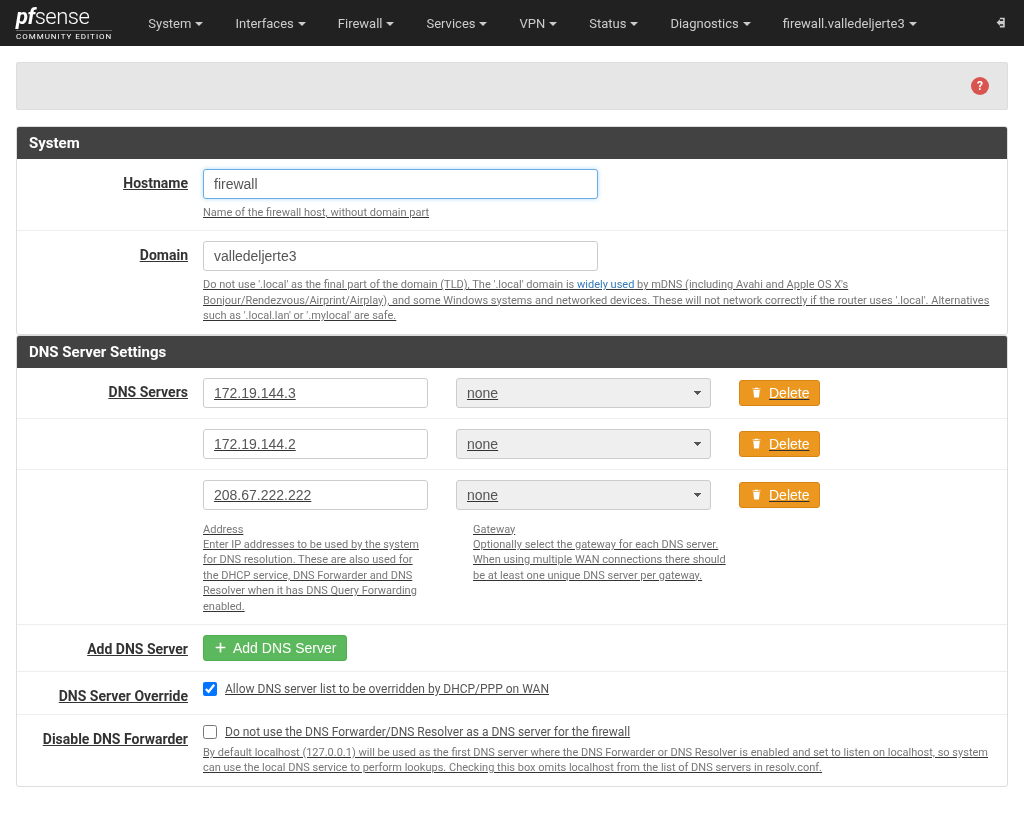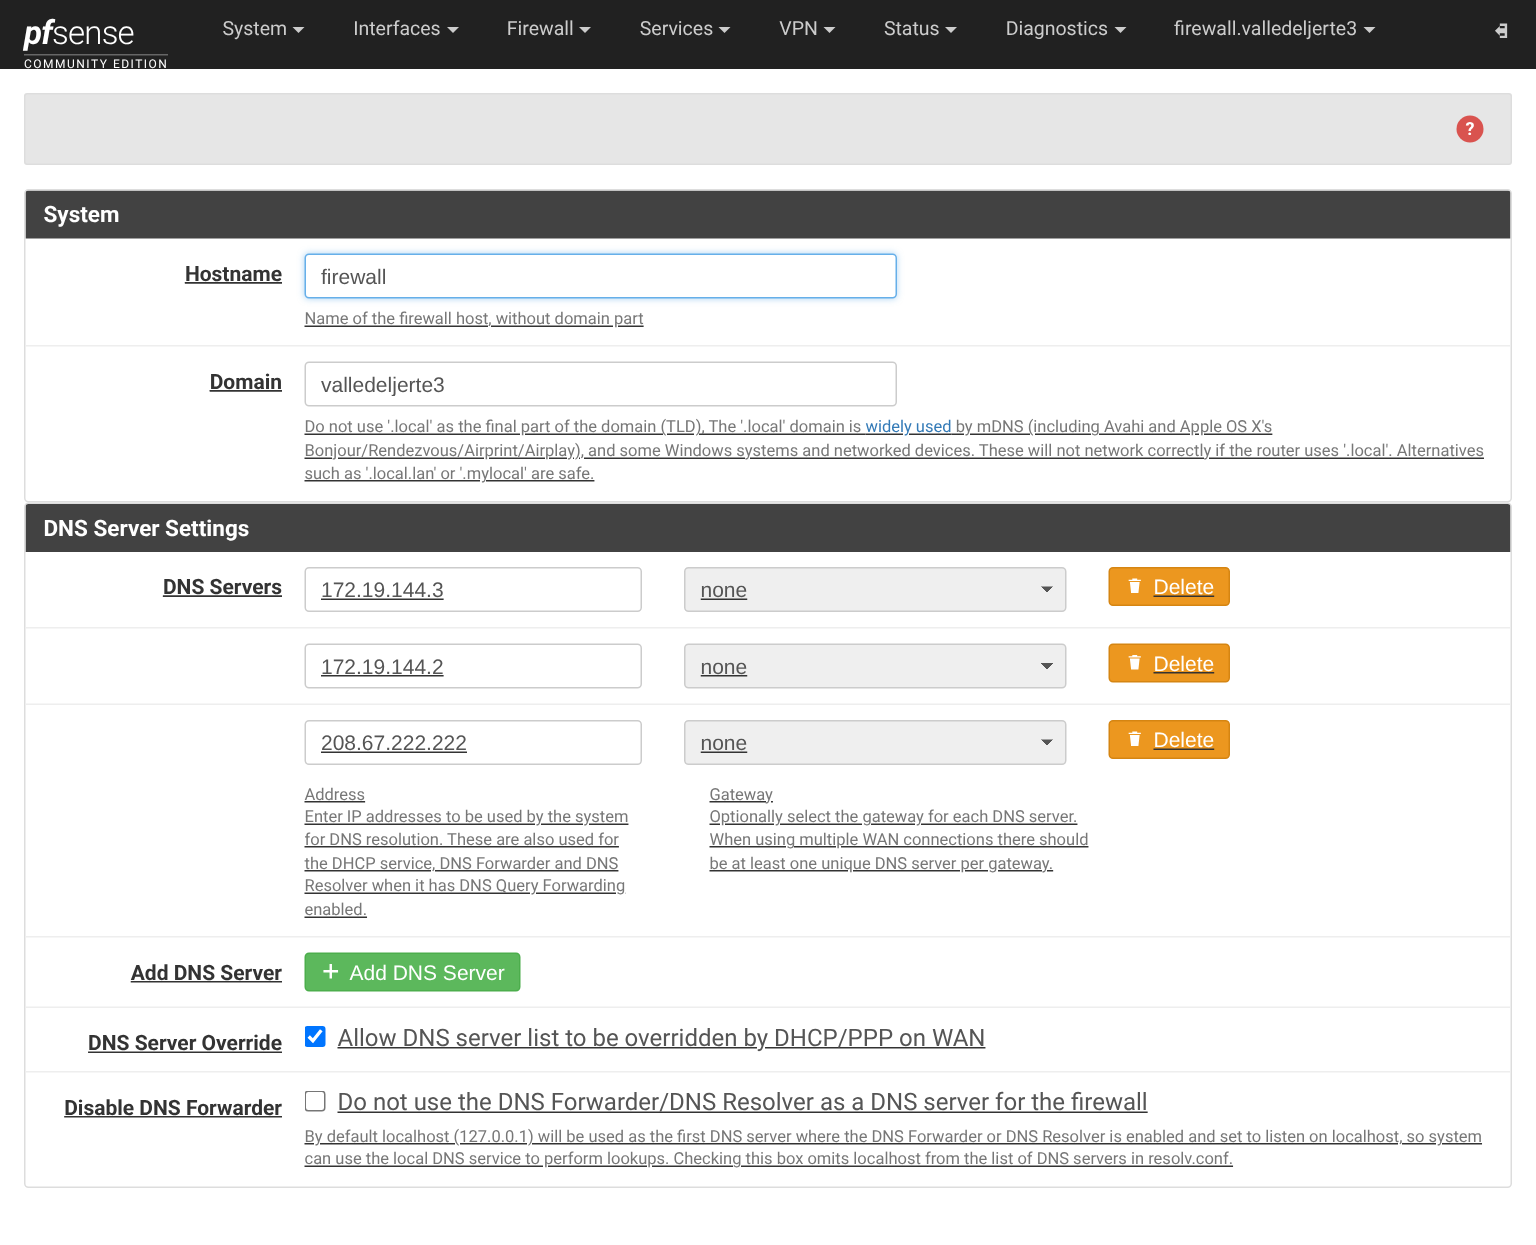--- a/index.html
+++ b/index.html
@@ -1,20 +1,20 @@
 <!DOCTYPE html>
 <html><head>
 <meta charset="utf-8">
 <style>
 * { box-sizing: border-box; margin: 0; padding: 0; }
 body { font-family: -apple-system, BlinkMacSystemFont, "Segoe UI", Roboto, Helvetica, Arial, sans-serif; font-size: 14px; color: #333; background: #fff; }
 a { text-decoration: none; color: #337ab7; }
 
 
-.navbar { background: #212121; height: 46px; display: flex; padding: 12px 16px; color: #ccc; }
+.navbar { background: #212121; height: 46px; display: flex; align-items: center; padding: 12px 16px; color: #ccc; }
 .navbar-brand { display: flex; flex-direction: column; align-items: flex-start; margin-right: 20px; }
 .logo-main { font-size: 22px; font-weight: 400; color: #fff; line-height: 1; letter-spacing: -0.5px; }
 .logo-main .pf { font-style: italic; font-weight: 700; }
 .logo-main .sense { font-weight: 300; }
 .logo-sub { font-size: 8px; color: #fff; letter-spacing: 1px; border-top: 1px solid #666; padding-top: 1px; margin-top: 2px; }
 .nav-items { display: flex; gap: 0; flex: 1; }
 .nav-item { padding: 0 16px; color: #ccc; font-size: 13px; cursor: pointer; }
 .caret { display: inline-block; margin-left: 4px; width: 0; height: 0; border-left: 4px solid transparent; border-right: 4px solid transparent; border-top: 4px solid #ccc; vertical-align: middle; }
 .nav-right { margin-left: auto; }
 .logout-icon { font-size: 16px; cursor: pointer; color: #ccc; }
@@ -40,33 +40,33 @@
 
 .form-control { width: 395px; height: 30px; padding: 4px 10px; border: 1px solid #ccc; border-radius: 3px; font-size: 14px; color: #555; background: #fff; }
 .form-control.focused { border-color: #66afe9; box-shadow: 0 0 4px rgba(102,175,233,0.5); }
 .form-control.narrow { width: 225px; }
 select.form-control { appearance: none; -webkit-appearance: none; background-image: linear-gradient(45deg, transparent 50%, #555 50%), linear-gradient(135deg, #555 50%, transparent 50%); background-position: calc(100% - 12px) 12px, calc(100% - 8px) 12px; background-size: 4px 4px, 4px 4px; background-repeat: no-repeat; padding-right: 24px; background-color: #efefef; }
 select.form-control.gateway { width: 255px; }
 
 .help-block { color: #777; font-size: 11px; margin-top: 6px; line-height: 1.4; }
 .help-block a { color: #337ab7; }
 
-.dns-row { display: flex; gap: 28px; align-items: flex-start; margin-bottom: 0; }
+.dns-row { display: flex; gap: 28px; align-items: center; margin-bottom: 0; }
 .dns-help-row { display: flex; gap: 45px; margin-top: 6px; }
 .dns-help-col { width: 225px; }
 .dns-help-col2 { width: 255px; }
 
 .btn { display: inline-flex; align-items: center; gap: 6px; padding: 5px 12px; border: 1px solid transparent; border-radius: 3px; font-size: 14px; cursor: pointer; color: #fff; }
 .btn-warning { background: #ec971f; border-color: #d58512; }
 .btn-success { background: #5cb85c; border-color: #4cae4c; }
 .btn-sm { font-size: 14px; padding: 4px 10px; }
 
 .checkbox-row { display: flex; align-items: center; gap: 8px; }
 .checkbox-row input[type="checkbox"] { width: 14px; height: 14px; }
-.checkbox-label { color: #555; font-size: 16px; }
+.checkbox-label { color: #555; font-size: 12px; }
 
 svg.icon { width: 13px; height: 13px; fill: currentColor; }
 </style>
 </head>
 <body>
 
 <div class="navbar">
   <div class="navbar-brand">
     <span class="logo-main"><span class="pf">pf</span><span class="sense">sense</span></span>
     <span class="logo-sub">COMMUNITY EDITION</span>

